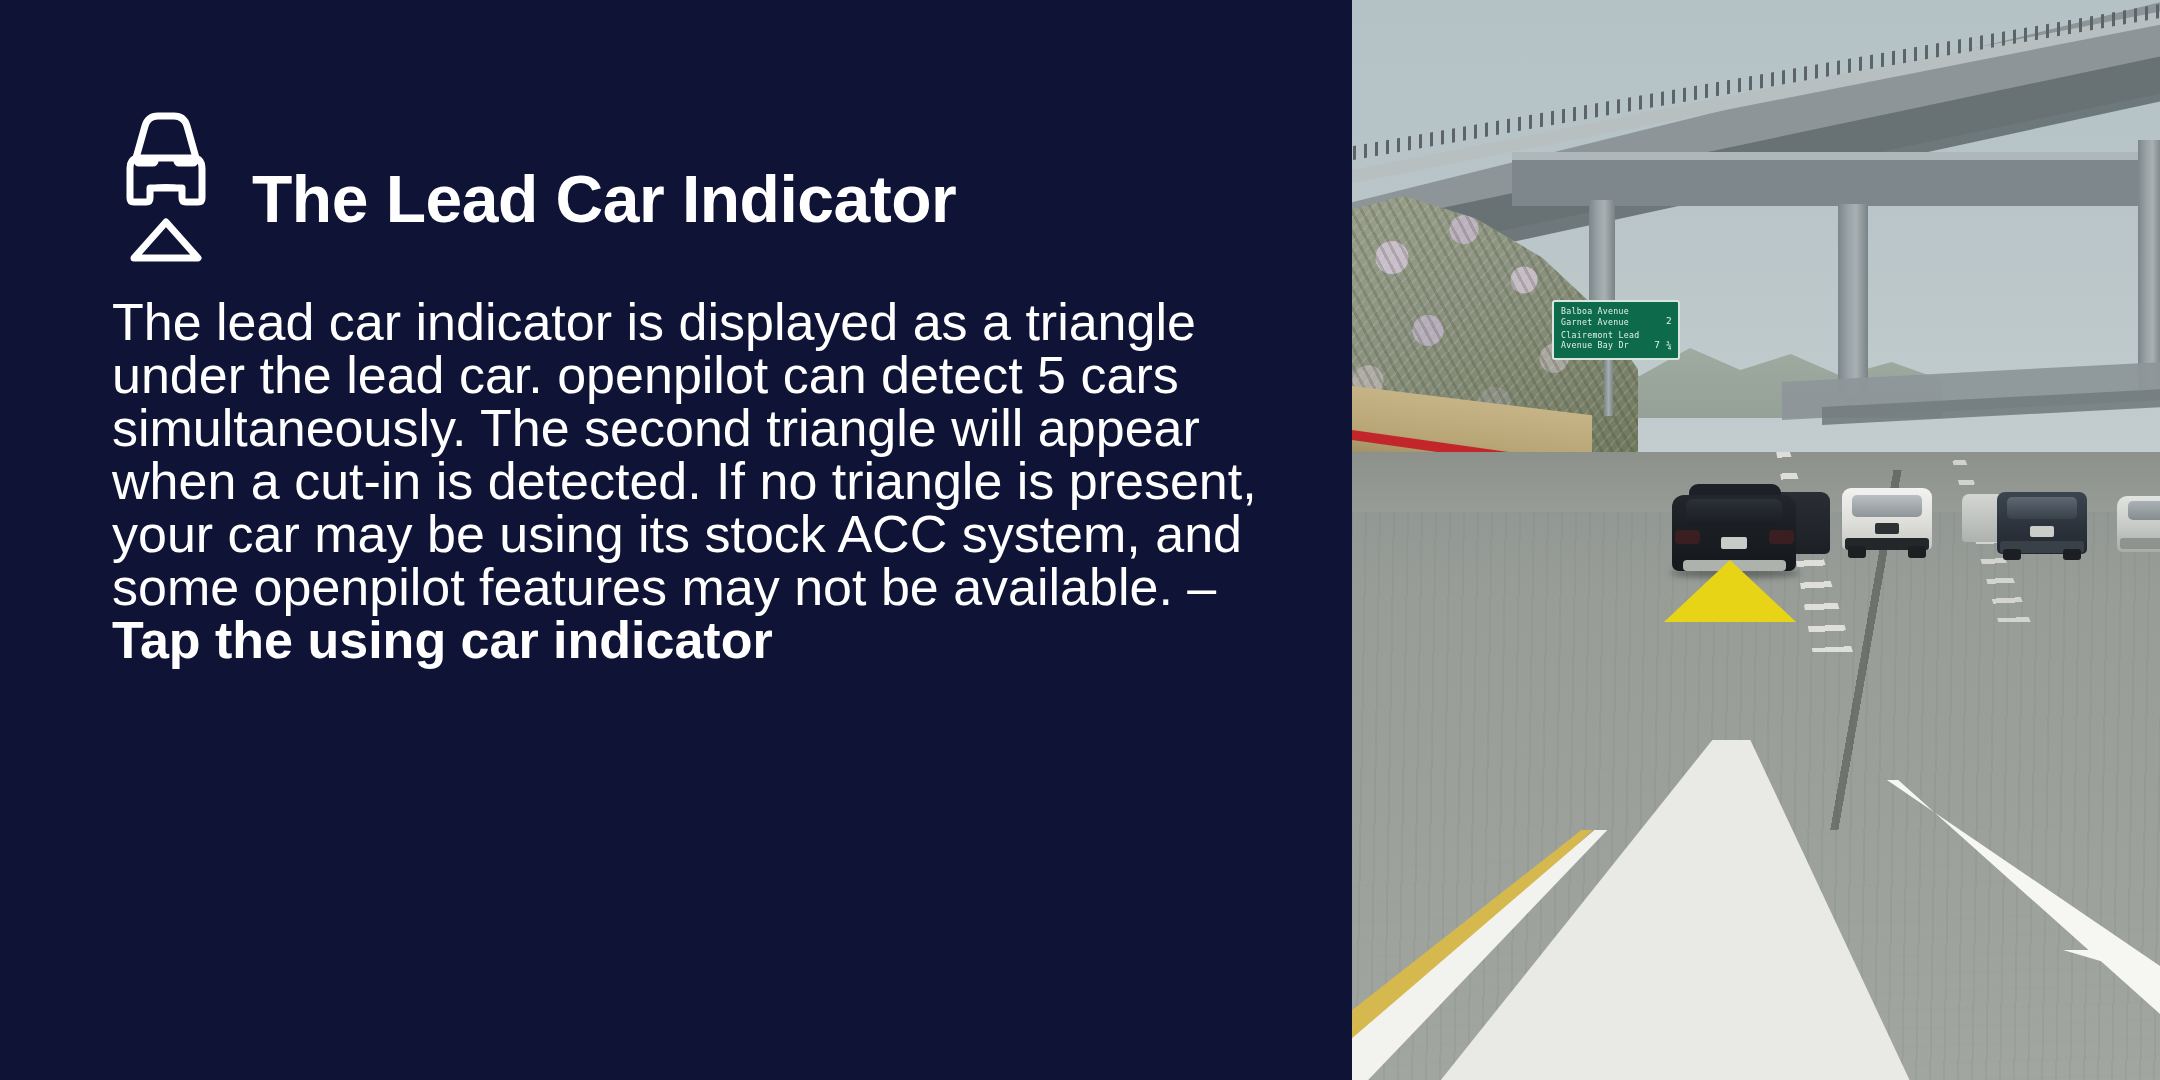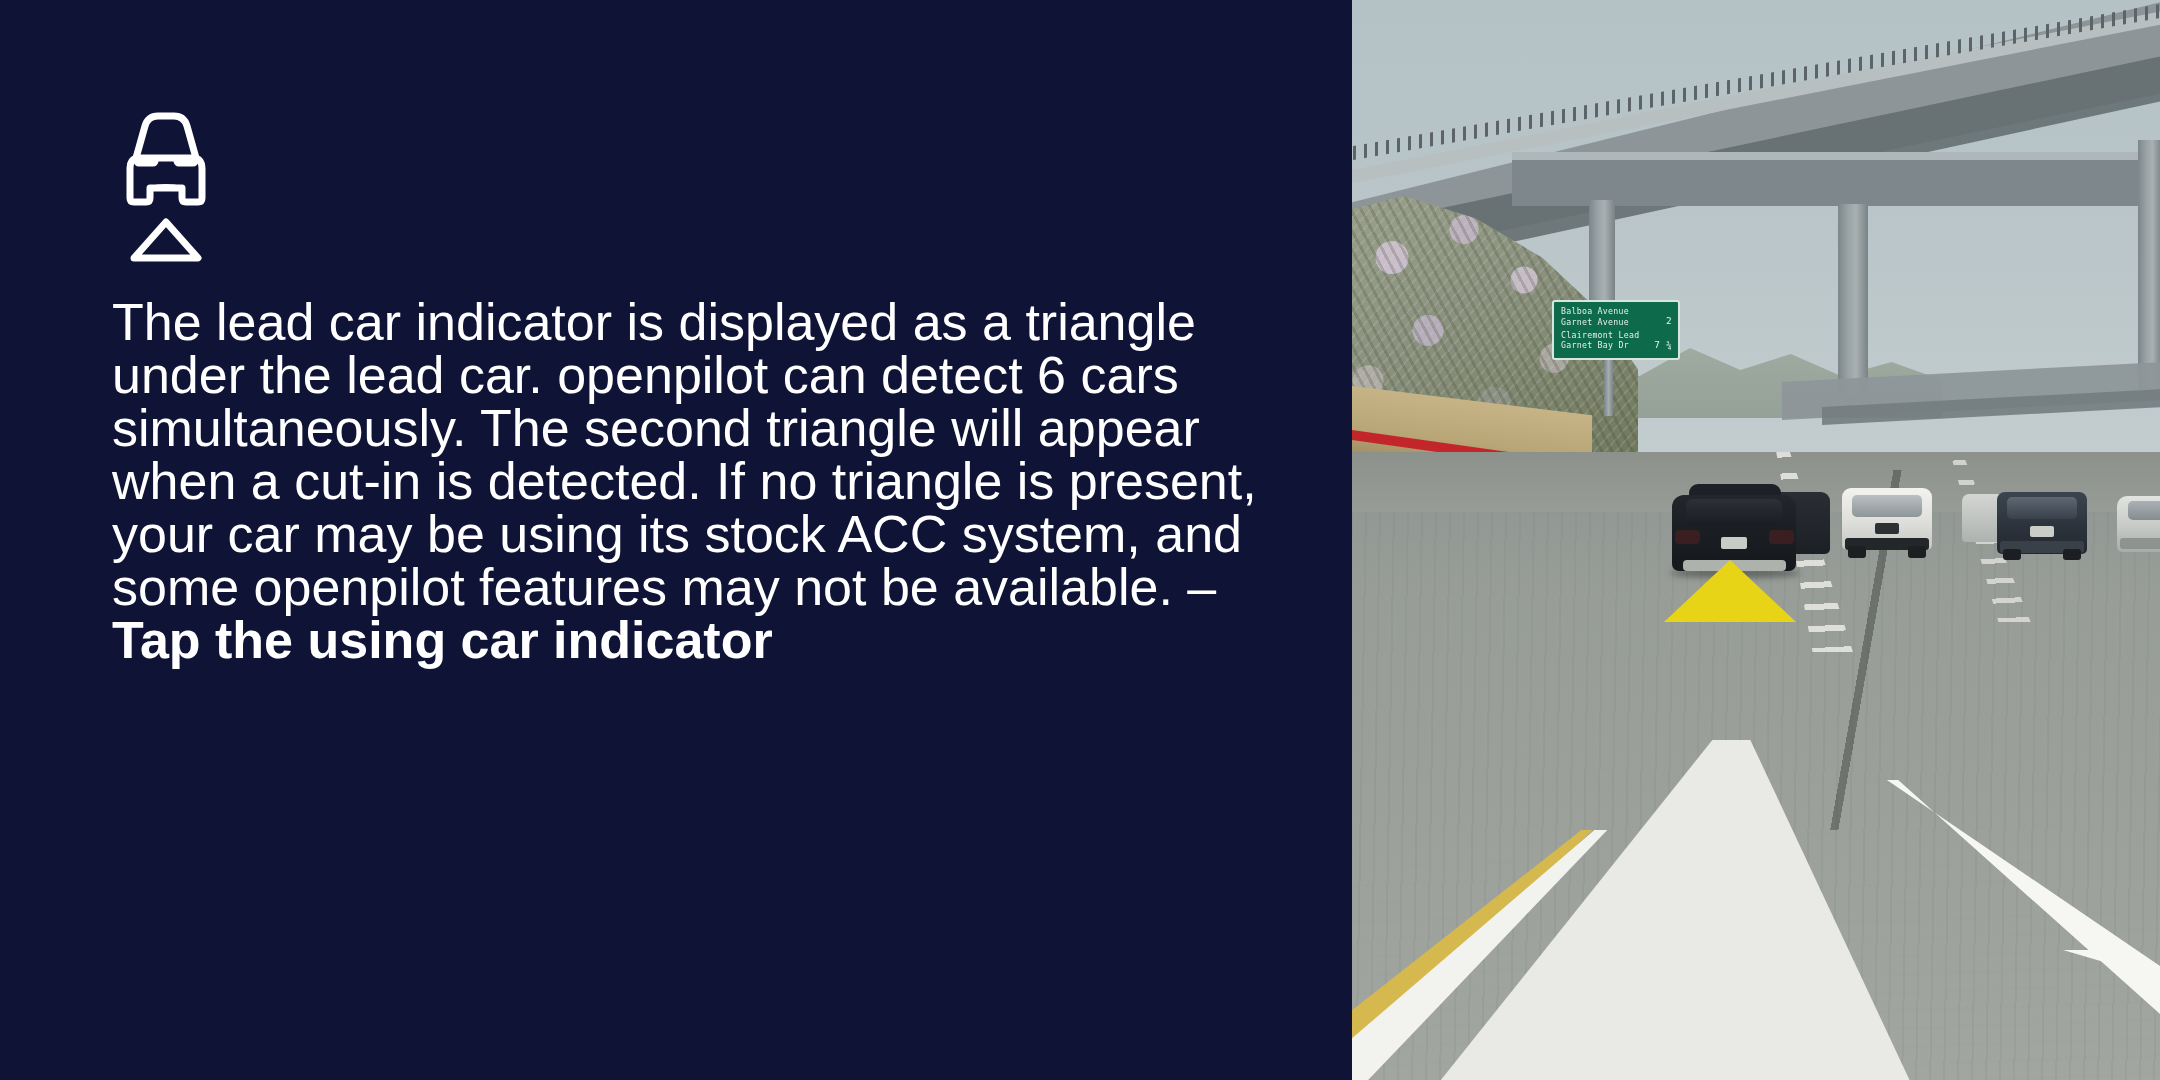--- a/index.html
+++ b/index.html
@@ -532,24 +532,25 @@
 
           <path d="M27 55 L41 55" stroke-width="11"></path>
           <path d="M67 55 L81 55" stroke-width="11"></path>
 
           <path d="M38 82 Q54 78 70 82" stroke-width="4"></path>
 
           <path d="M54 116 L86 152 L22 152 Z"></path>
         </svg>
       </div>
 
+      <h1 class="page-title">The Lead Car Indicator</h1>
     </div>
 
     <div class="body-copy">
-      <span>The lead car indicator is displayed as a triangle under the lead car. openpilot can detect 6 cars simultaneously. The second triangle will appear when a cut-in is detected. If no triangle is present, your car may be using its stock ACC system, and some openpilot features may not be available. – </span><span class="emph">Tap the using car indicator</span>
+      <span>The lead car indicator is displayed as a triangle under the lead car. openpilot can detect 5 cars simultaneously. The second triangle will appear when a cut-in is detected. If no triangle is present, your car may be using its stock ACC system, and some openpilot features may not be available. – </span><span class="emph">Tap the using car indicator</span>
     </div>
   </div>
 
   <div class="photo-panel">
 
     <div class="sky"></div>
     <div class="hills"></div>
 
     <div class="overpass-top"></div>
     <div class="overpass-top-shadow"></div>
@@ -580,21 +581,21 @@
         <div class="srow">
           <span>Garnet Avenue</span>
           <span class="dist">2</span>
         </div>
       </div>
       <div class="sgroup">
         <div class="srow">
           <span>Clairemont Lead</span>
         </div>
         <div class="srow">
-          <span>Garnet Bay Dr</span>
+          <span>Avenue Bay Dr</span>
           <span class="dist">7 ¾</span>
         </div>
       </div>
     </div>
 
     <div class="road"></div>
     <div class="road-tex"></div>
     <div class="shoulder-far"></div>
     <div class="crack-line"></div>
 

